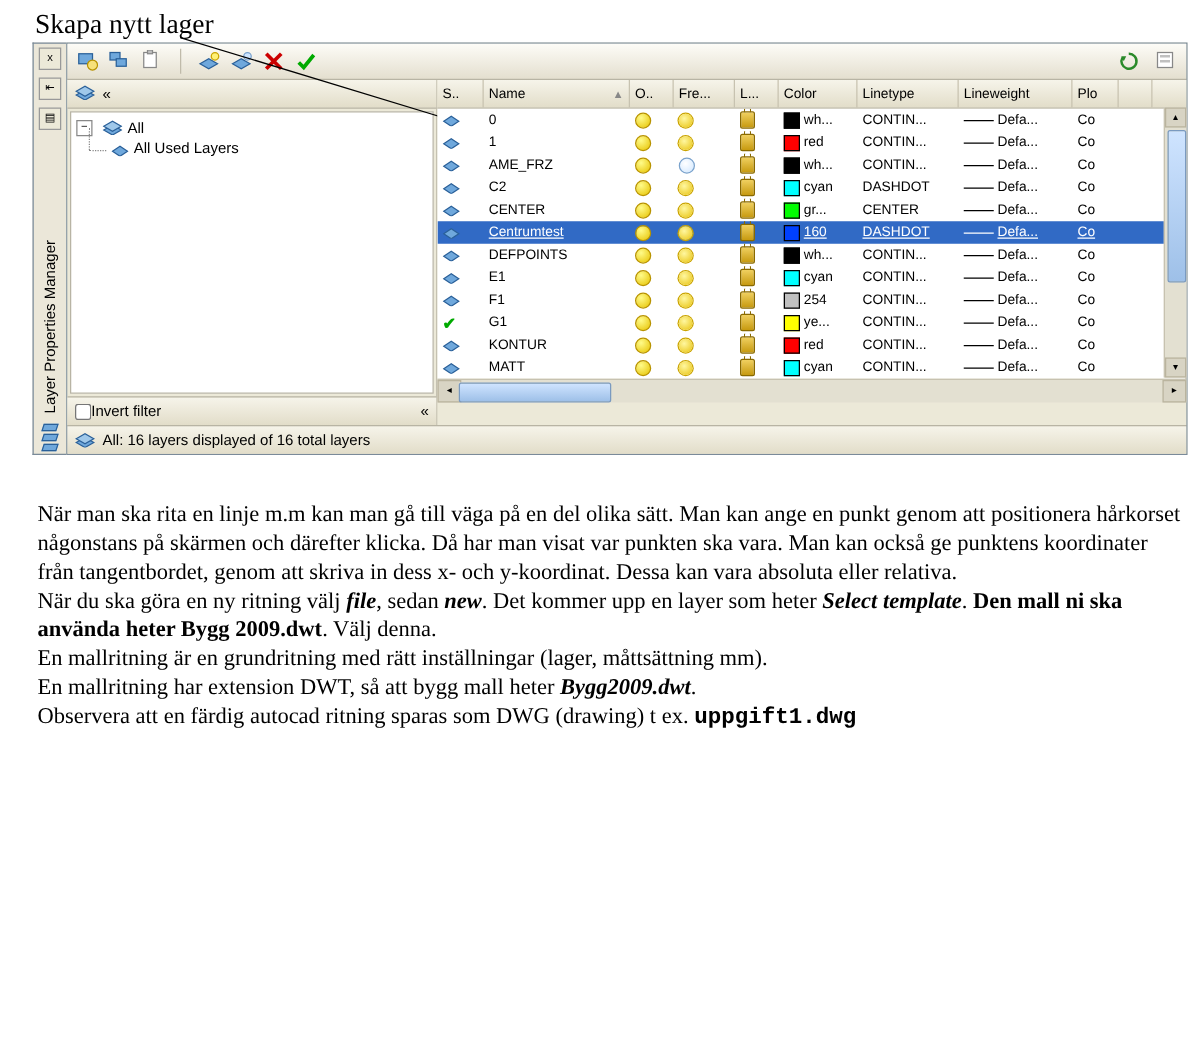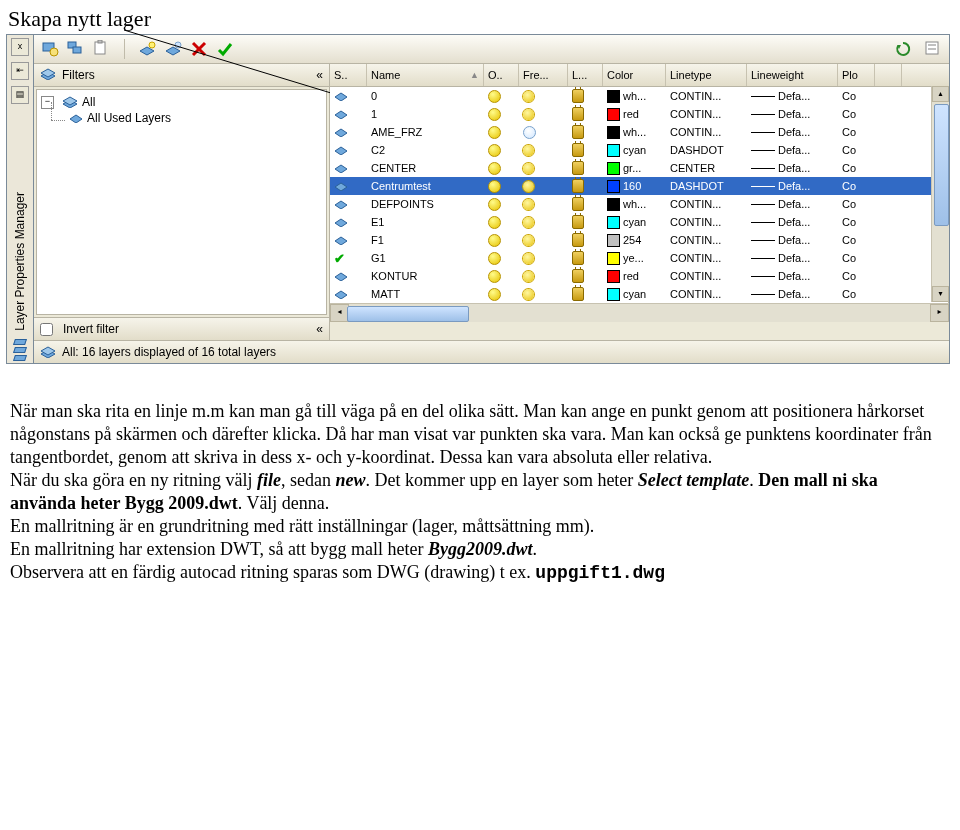--- a/index.html
+++ b/index.html
@@ -1,16 +1,16 @@
 <!DOCTYPE html>
 <html><head>
 <meta charset="utf-8">
 <style>
   body { margin:0; padding:0; font-family:"Times New Roman",serif; font-size:16px; width:960px; background:#fff; color:#000; }
-  .wrap { padding:6px 10px 20px 6px; }
+  .wrap { padding:6px 10px 20px 26px; }
   .label-top { font-size:22px; margin:0 0 0 2px; }
   .arrow-area { position:relative; height:0; }
   .arrow-svg { position:absolute; left:118px; top:-6px; }
   .panel-outer { display:flex; margin-top:2px; }
   .leftstrip { width:26px; background:#ebe7d9; border:1px solid #7a8a99; border-right:0; display:flex; flex-direction:column; }
   .leftstrip .tb { height:16px; margin:3px 4px; border:1px solid #999; background:#ece9d8; font-size:9px; line-height:14px; text-align:center; font-family:Tahoma,sans-serif; }
   .vlabel { flex:1; display:flex; align-items:flex-end; justify-content:center; padding-top:8px; padding-bottom:6px; }
   .vlabel span { writing-mode:vertical-rl; transform:rotate(180deg); font-family:Tahoma,sans-serif; font-size:12px; }
   .layericons { height:22px; margin:2px 3px; display:flex; flex-direction:column; gap:2px; align-items:center; }
   .diamond { width:10px; height:6px; background:#6fa8dc; border:1px solid #2a6099; transform:skewX(-18deg); }
@@ -24,33 +24,33 @@
   .tbtn { width:20px; height:20px; display:flex; align-items:center; justify-content:center; }
   .tbtn svg { display:block; }
   .tsep { width:1px; height:20px; background:#c0bbaa; margin:0 2px; }
   .bodyrow { display:flex; }
   .filterpanel { width:295px; border-right:1px solid #b8b4a4; background:#ece9d8; display:flex; flex-direction:column; }
   .fphdr { height:22px; background:linear-gradient(#f6f4ea,#e2ddc9); border-bottom:1px solid #b8b4a4; display:flex; align-items:center; padding:0 6px; gap:6px; }
   .fphdr .lbl { flex:1; }
   .fphdr .chev { font-family:sans-serif; }
   .tree { background:#fff; border:1px solid #b8b4a4; margin:2px; height:216px; padding:4px 4px; font-size:12px; }
   .treeitem { display:flex; align-items:center; gap:4px; padding:1px 0; }
-  .treeindent { padding-left:28px; position:relative; }
+  .treeindent { padding-left:28px; position:relative;align-items:flex-end; }
   .treeindent::before { content:""; position:absolute; left:10px; top:-8px; height:18px; border-left:1px dotted #888; }
   .treeindent::after { content:""; position:absolute; left:10px; top:10px; width:14px; border-top:1px dotted #888; }
   .treebox { width:11px; height:11px; border:1px solid #888; font-size:9px; line-height:9px; text-align:center; margin-right:4px; }
-  .invertrow { height:22px; background:linear-gradient(#f6f4ea,#e2ddc9); border-top:1px solid #b8b4a4; display:flex; align-items:center; padding:0 6px; gap:10px; }
+  .invertrow { height:22px; background:linear-gradient(#f6f4ea,#e2ddc9); border-top:1px solid #b8b4a4; display:flex; align-items:center; padding:0 6px; gap:0; }
   .invertrow input { margin:0; }
   .gridpanel { flex:1; background:#ece9d8; display:flex; flex-direction:column; position:relative; }
   .ghdr { height:22px; background:linear-gradient(#f6f4ea,#e2ddc9); border-bottom:1px solid #b8b4a4; display:flex; }
   .gcol { border-right:1px solid #c7c2b0; padding:0 4px; display:flex; align-items:center; overflow:hidden; white-space:nowrap; font-size:11px; }
   .c-s{width:28px} .c-name{width:108px} .c-on{width:26px} .c-fre{width:40px} .c-lock{width:26px} .c-color{width:54px} .c-lt{width:72px} .c-lw{width:82px} .c-plo{width:28px} .c-scroll{width:18px}
   .gbody { background:#fff; height:216px; overflow:hidden; border-right:1px solid #b8b4a4; }
   .grow { height:18px; display:flex; align-items:center; }
-  .grow.sel { background:#316ac5; color:#fff; }
+  .grow.sel { background:#316ac5; color:#fff;text-decoration:underline; }
   .grow .gcol { border-right:1px solid transparent; height:18px; font-size:11px; }
   .bulb-on { width:11px; height:11px; border-radius:50%; background:radial-gradient(circle at 35% 30%,#fffb8a,#e6c200); border:1px solid #b89300; }
   .sun { width:11px; height:11px; border-radius:50%; background:radial-gradient(circle at 40% 35%,#fff7a0,#e8c20b); box-shadow:0 0 0 1px #caa400; }
   .snow { width:11px; height:11px; border-radius:50%; background:radial-gradient(circle at 40% 35%,#fff,#cfe6ff); border:1px solid #7aa2cc; }
   .lock { width:10px; height:12px; background:linear-gradient(#f0d060,#c79a10); border:1px solid #8a6a00; border-radius:2px; position:relative; }
   .lock::before{content:"";position:absolute;top:-5px;left:2px;width:4px;height:4px;border:1px solid #8a6a00;border-bottom:0;border-radius:3px 3px 0 0;}
   .check { color:#0a0; font-weight:bold; font-size:13px; }
   .swatch { width:11px; height:11px; border:1px solid #000; display:inline-block; margin-right:3px; vertical-align:middle; }
   .linedash { display:inline-block; width:24px; border-top:1px solid #000; vertical-align:middle; margin-right:3px; }
   .grow.sel .linedash { border-color:#fff; }
@@ -161,21 +161,20 @@
           </div>
       </div>
 
       <div class="bodyrow">
         <div class="filterpanel">
           <div class="fphdr">
             <span><svg width="16" height="12">
                   <polygon points="1,8 8,4 15,8 8,12" fill="#6fa8dc" stroke="#2a6099"></polygon>
                   <polygon points="1,5 8,1 15,5 8,9" fill="#9fc8ea" stroke="#2a6099"></polygon>
                 </svg></span>
-            <span class="lbl">Filters</span>
             <span class="chev">«</span>
           </div>
           <div class="tree">
             <div class="treeitem">
               <span class="treebox">−</span>
               <svg width="16" height="12">
                   <polygon points="1,8 8,4 15,8 8,12" fill="#6fa8dc" stroke="#2a6099"></polygon>
                   <polygon points="1,5 8,1 15,5 8,9" fill="#9fc8ea" stroke="#2a6099"></polygon>
                 </svg>
               <span>All</span>

